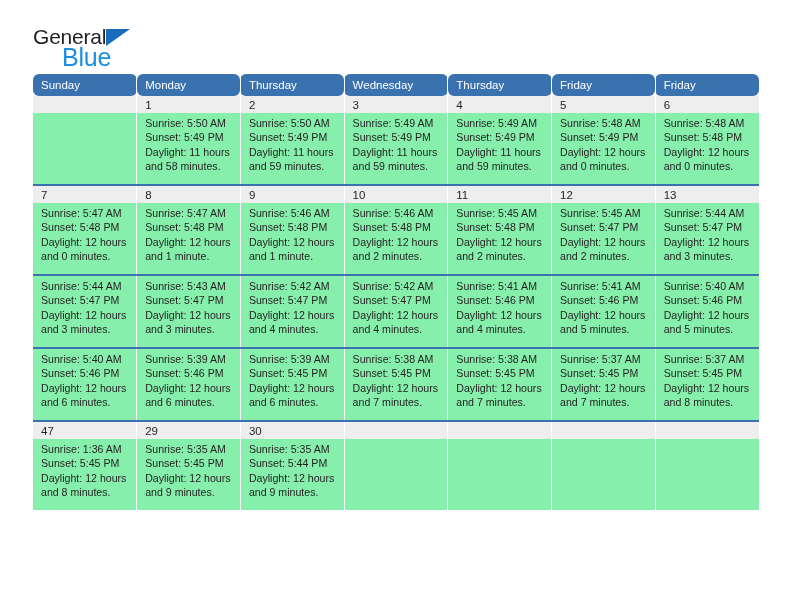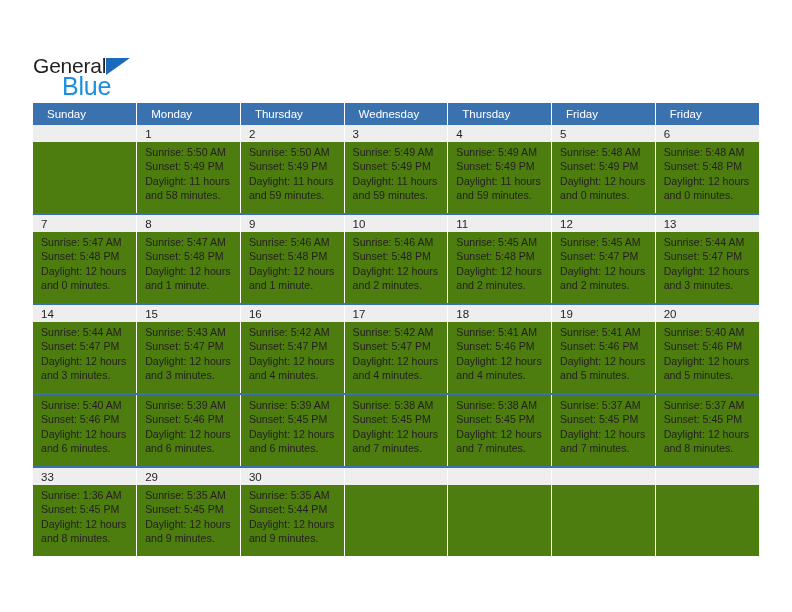--- a/index.html
+++ b/index.html
@@ -23,21 +23,20 @@
   }
 
   
   .topbar {
     display: flex;
     align-items: flex-start;
     justify-content: space-between;
     height: 74px;
     padding-top: 26px;
     box-sizing: border-box;
-    margin-top: 29px;
   }
   .logo {
     position: relative;
     width: 120px;
     height: 46px;
     line-height: 1;
     user-select: none;
   }
   .logo-general {
     position: absolute;
@@ -88,24 +87,25 @@
     width: 726px;
     border-collapse: collapse;
     table-layout: fixed;
   }
   .cal th {
     background: #3a72b0;
     color: #ffffff;
     font-size: 11.5px;
     font-weight: normal;
     text-align: left;
-    padding: 5px 0 5px 14px;
+    padding: 5px 0 5px 8px;
     height: 20px;
     box-sizing: border-box;
     border-right: 1px solid #ffffff;
+    border-radius: 6px;
   }
   .cal th:last-child { border-right: none; }
 
   .wk-sep td {
     padding: 0;
     height: 2px;
     background: #3a72b0;
     line-height: 0;
     font-size: 0;
   }
@@ -117,21 +117,21 @@
     padding: 3px 0 2px 8px;
     height: 16px;
     box-sizing: border-box;
     vertical-align: top;
     border-right: 1px solid #ffffff;
   }
   .daynum-row td:last-child { border-right: none; }
   .daynum-row td.empty { background: #eeeeee; }
 
   .info-row td {
-    background: #4d7c0f;
+    background: #86efac;
     font-size: 10.6px;
     line-height: 14.4px;
     color: #231f20;
     padding: 3px 6px 8px 8px;
     height: 71px;
     box-sizing: border-box;
     vertical-align: top;
     border-right: 1px solid #ffffff;
   }
   .info-row td:last-child { border-right: none; }
@@ -266,29 +266,20 @@
           <td>
             <div class="info-line">Sunrise: 5:44 AM</div>
             <div class="info-line">Sunset: 5:47 PM</div>
             <div class="info-line">Daylight: 12 hours</div>
             <div class="info-line">and 3 minutes.</div>
           </td>
         </tr>
         <tr class="wk-sep">
           <td colspan="7"></td>
         </tr>
-        <tr class="daynum-row">
-          <td>14</td>
-          <td>15</td>
-          <td>16</td>
-          <td>17</td>
-          <td>18</td>
-          <td>19</td>
-          <td>20</td>
-        </tr>
         <tr class="info-row">
           <td>
             <div class="info-line">Sunrise: 5:44 AM</div>
             <div class="info-line">Sunset: 5:47 PM</div>
             <div class="info-line">Daylight: 12 hours</div>
             <div class="info-line">and 3 minutes.</div>
           </td>
           <td>
             <div class="info-line">Sunrise: 5:43 AM</div>
             <div class="info-line">Sunset: 5:47 PM</div>
@@ -370,21 +361,21 @@
             <div class="info-line">Sunrise: 5:37 AM</div>
             <div class="info-line">Sunset: 5:45 PM</div>
             <div class="info-line">Daylight: 12 hours</div>
             <div class="info-line">and 8 minutes.</div>
           </td>
         </tr>
         <tr class="wk-sep">
           <td colspan="7"></td>
         </tr>
         <tr class="daynum-row">
-          <td>33</td>
+          <td>47</td>
           <td>29</td>
           <td>30</td>
           <td class="empty"></td>
           <td class="empty"></td>
           <td class="empty"></td>
           <td class="empty"></td>
         </tr>
         <tr class="info-row">
           <td>
             <div class="info-line">Sunrise: 1:36 AM</div>

